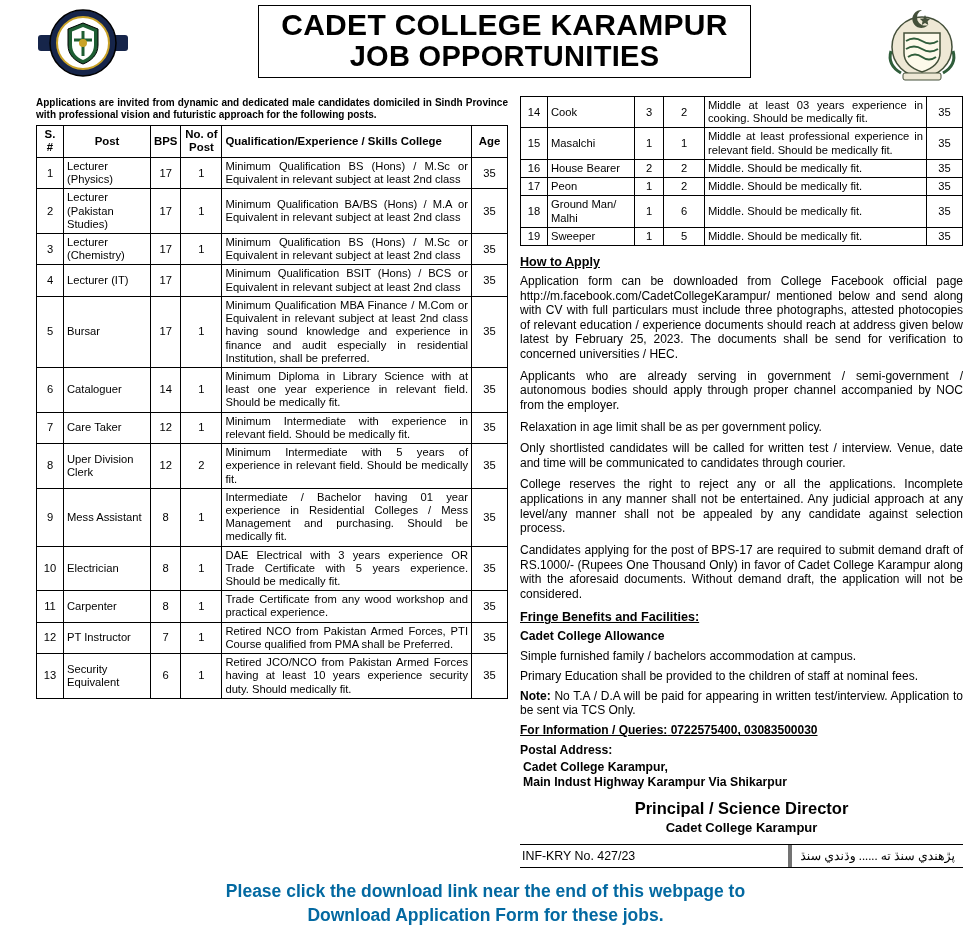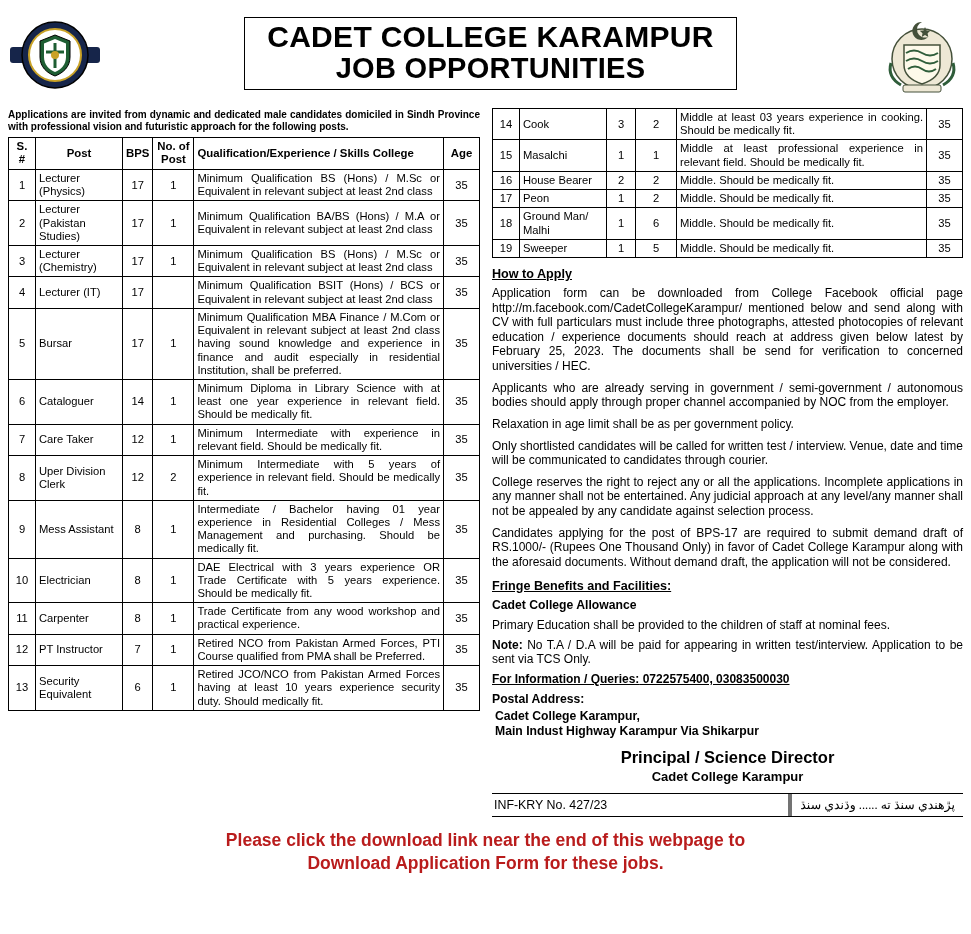--- a/index.html
+++ b/index.html
@@ -1,21 +1,21 @@
 <!DOCTYPE html>
 <html><head>
 <meta charset="utf-8">
 <style>
   * { box-sizing: border-box; }
   html,body { margin:0; padding:0; }
   body {
     width:971px; height:934px; background:#ffffff; color:#000;
     font-family:"Liberation Sans", sans-serif; overflow:hidden;
   }
-  .ad { padding:17px 8px 0 8px; }
+  .ad { padding:5px 8px 0 8px;margin-left:28px; }
 
   
   .header { display:flex; align-items:flex-start; height:88px; }
   .logo-left { width:100px; flex:0 0 100px; padding-top:2px; }
   .logo-right { width:90px; flex:0 0 90px; display:flex; justify-content:flex-end; padding-top:2px; }
   .title-wrap { flex:1; display:flex; justify-content:center; }
   .title-box { border:1px solid #000; padding:3px 22px 5px; text-align:center; }
   .title-line1 { font-size:30px; font-weight:900; letter-spacing:.3px; line-height:1.08; white-space:nowrap; }
   .title-line2 { font-size:29px; font-weight:900; letter-spacing:.3px; line-height:1.05; }
 
@@ -51,21 +51,21 @@
   .signature { text-align:center; margin-top:10px; }
   .sig-title { font-size:16.5px; font-weight:bold; }
   .sig-org   { font-size:13px; font-weight:bold; margin-top:2px; }
 
   .footer-row { margin-top:9px; border-top:1px solid #000; border-bottom:1px solid #000;
                 display:flex; justify-content:space-between; align-items:stretch; }
   .inf-no { font-size:12.4px; padding:3px 2px; align-self:center; }
   .urdu-box { border-left:4px solid #737373; padding:3px 8px; font-size:12.5px; direction:rtl; align-self:stretch; display:flex; align-items:center;font-family:Liberation Serif, serif; }
 
   
-  .bottom-notice { margin-top:12px; text-align:center; color:#b91c1c; font-weight:bold;
+  .bottom-notice { margin-top:12px; text-align:center; color:#0369a1; font-weight:bold;
                    font-size:17.5px; line-height:1.35; }
 </style>
 </head>
 <body>
 
 <div class="ad">
 
   <div class="header">
     <div class="logo-left">
       <svg width="94" height="76" viewBox="0 0 94 76">
@@ -282,20 +282,21 @@
       <div class="section-heading">How to Apply</div>
       <p class="body">Application form can be downloaded from College Facebook official page http://m.facebook.com/CadetCollegeKarampur/ mentioned below and send along with CV with full particulars must include three photographs, attested photocopies of relevant education / experience documents should reach at address given below latest by February 25, 2023. The documents shall be send for verification to concerned universities / HEC.</p>
       <p class="body">Applicants who are already serving in government / semi-government / autonomous bodies should apply through proper channel accompanied by NOC from the employer.</p>
       <p class="body">Relaxation in age limit shall be as per government policy.</p>
       <p class="body">Only shortlisted candidates will be called for written test / interview. Venue, date and time will be communicated to candidates through courier.</p>
       <p class="body">College reserves the right to reject any or all the applications. Incomplete applications in any manner shall not be entertained. Any judicial approach at any level/any manner shall not be appealed by any candidate against selection process.</p>
       <p class="body">Candidates applying for the post of BPS-17 are required to submit demand draft of RS.1000/- (Rupees One Thousand Only) in favor of Cadet College Karampur along with the aforesaid documents. Without demand draft, the application will not be considered.</p>
 
       <div class="section-heading">Fringe Benefits and Facilities:</div>
       <div class="fringe-sub">Cadet College Allowance</div>
+      <p class="plain-line">Simple furnished family / bachelors accommodation at campus.</p>
       <p class="plain-line">Primary Education shall be provided to the children of staff at nominal fees.</p>
 
       <p class="note-line"><span class="bold">Note:</span><span> No T.A / D.A will be paid for appearing in written test/interview. Application to be sent via TCS Only.</span></p>
 
       <p class="queries-line"><span class="ul">For Information / Queries:</span><span> 0722575400, 03083500030</span></p>
 
       <div class="postal-label">Postal Address:</div>
       <div class="postal-line">Cadet College Karampur,</div>
       <div class="postal-line">Main Indust Highway Karampur Via Shikarpur</div>
 

